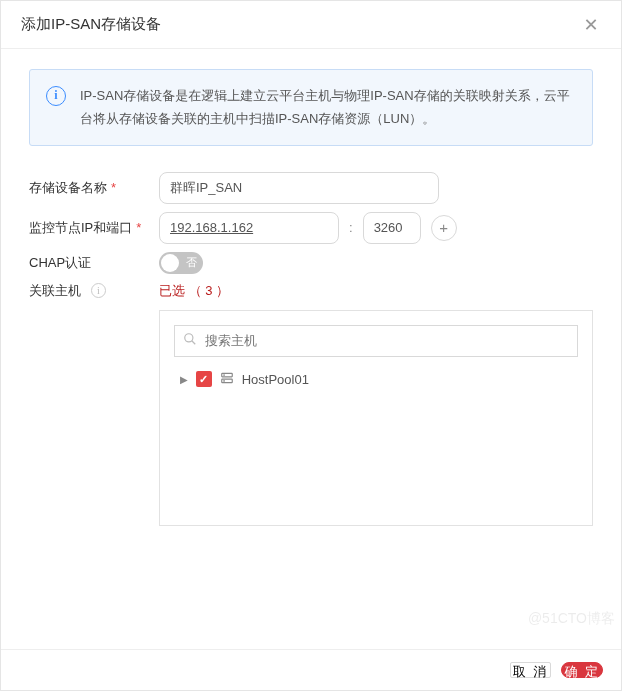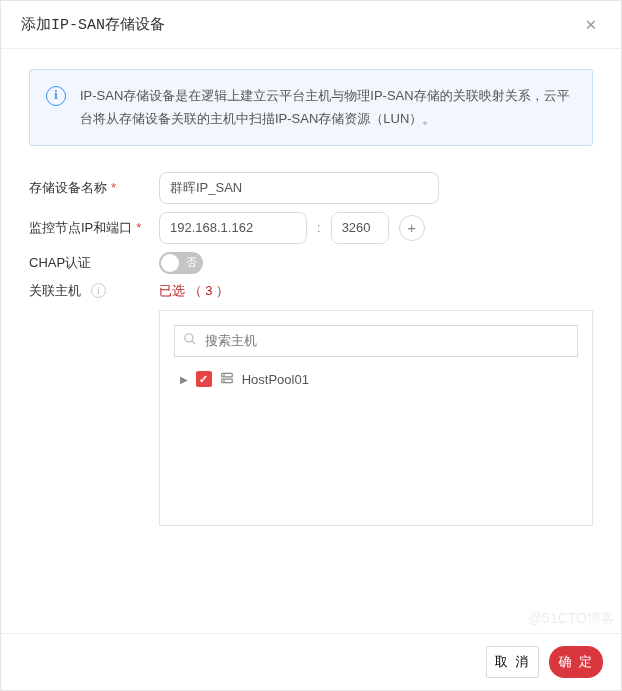--- a/index.html
+++ b/index.html
@@ -17,21 +17,20 @@
     display: flex;
     flex-direction: column;
     position: relative;
   }
   .modal-header {
     padding: 14px 20px;
     border-bottom: 1px solid #eee;
     display: flex;
     align-items: center;
     justify-content: space-between;
-    font-family: Liberation Mono, monospace;
   }
   .modal-title { font-size: 15px; font-weight: 500; color: #333; }
   .close-x {
     font-size: 18px; color: #999; line-height: 1; cursor: pointer;
     width: 20px; text-align: center;
   }
   .modal-body {
     flex: 1;
     padding: 20px 28px 0 28px;
     overflow: hidden;
@@ -76,21 +75,21 @@
     width: 280px;
     height: 32px;
     border: 1px solid #d9d9d9;
     border-radius: 8px;
     padding: 0 10px;
     font-size: 13px;
     color: #555;
     outline: none;
   }
   .ip-row { display: flex; align-items: center; gap: 10px; }
-  .ip-input { width: 148px; }
+  .ip-input { width: 180px; text-decoration: underline; }
   .colon { color: #888; }
   .port-input { width: 58px; }
   .add-btn {
     width: 26px; height: 26px;
     border: 1px solid #d9d9d9;
     border-radius: 50%;
     background: #fff;
     display: flex; align-items: center; justify-content: center;
     color: #888; font-size: 15px; line-height: 1;
     cursor: pointer;
@@ -154,21 +153,21 @@
   }
   .pool-icon { color: #888; }
   .modal-footer {
     border-top: 1px solid #eee;
     padding: 12px 18px;
     display: flex;
     justify-content: flex-end;
     gap: 10px;
   }
   .btn {
-    height: 32px; padding: 0 8px;
+    height: 16px; padding: 0 2px;
     border: 1px solid #d9d9d9;
     background: #fff;
     font-size: 13px;
     border-radius: 2px;
     cursor: pointer;
     letter-spacing: 2px;
   }
   .btn-primary {
     background: #d9363e;
     border-color: #d9363e;

